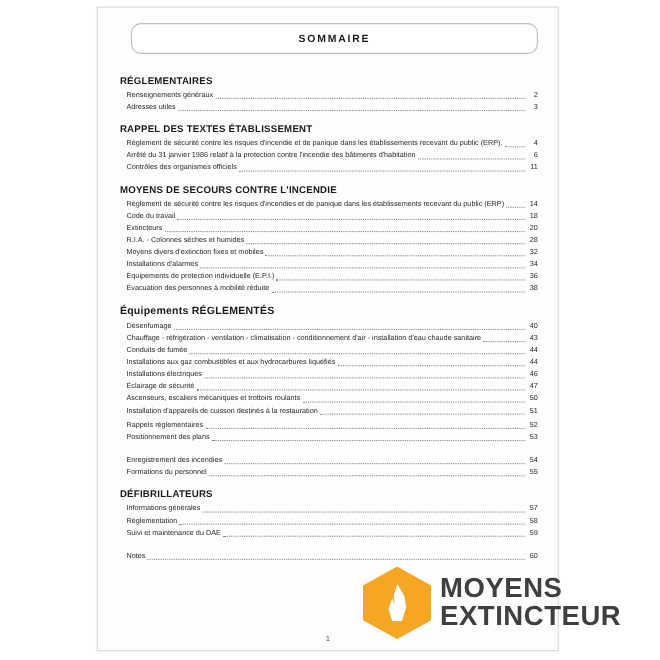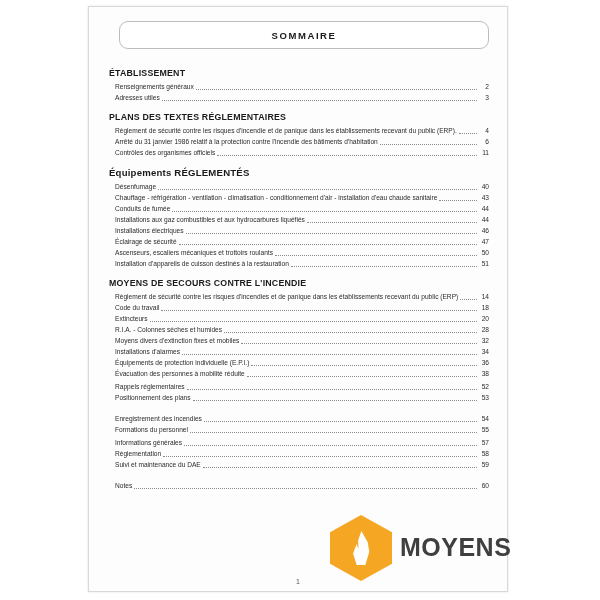--- a/index.html
+++ b/index.html
@@ -167,51 +167,94 @@
 <body>
 
 <div class="page">
   <div class="sheet">
     <div class="sheet-inner">
       <div class="title-box">
         <span class="title-text">SOMMAIRE</span>
       </div>
       <div class="toc">
           <div class="section">
-            <div class="section-heading">ÉTABLISSEMENT</div>
+            <div class="section-heading">RÉGLEMENTAIRES</div>
             <div class="entry">
               <span class="label">Renseignements généraux</span>
               <span class="dots"></span>
               <span class="pg">2</span>
             </div>
             <div class="entry">
               <span class="label">Adresses utiles</span>
               <span class="dots"></span>
               <span class="pg">3</span>
             </div>
           </div>
           <div class="section">
-            <div class="section-heading">PLANS DES TEXTES RÉGLEMENTAIRES</div>
+            <div class="section-heading">RAPPEL DES TEXTES ÉTABLISSEMENT</div>
             <div class="entry">
               <span class="label">Règlement de sécurité contre les risques d'incendie et de panique dans les établissements recevant du public (ERP).</span>
               <span class="dots"></span>
               <span class="pg">4</span>
             </div>
             <div class="entry">
               <span class="label">Arrêté du 31 janvier 1986 relatif à la protection contre l'incendie des bâtiments d'habitation</span>
               <span class="dots"></span>
               <span class="pg">6</span>
             </div>
             <div class="entry">
               <span class="label">Contrôles des organismes officiels</span>
               <span class="dots"></span>
               <span class="pg">11</span>
             </div>
           </div>
           <div class="section">
+            <div class="section-heading">MOYENS DE SECOURS CONTRE L'INCENDIE</div>
+            <div class="entry">
+              <span class="label">Règlement de sécurité contre les risques d'incendies et de panique dans les établissements recevant du public (ERP)</span>
+              <span class="dots"></span>
+              <span class="pg">14</span>
+            </div>
+            <div class="entry">
+              <span class="label">Code du travail</span>
+              <span class="dots"></span>
+              <span class="pg">18</span>
+            </div>
+            <div class="entry">
+              <span class="label">Extincteurs</span>
+              <span class="dots"></span>
+              <span class="pg">20</span>
+            </div>
+            <div class="entry">
+              <span class="label">R.I.A. - Colonnes sèches et humides</span>
+              <span class="dots"></span>
+              <span class="pg">28</span>
+            </div>
+            <div class="entry">
+              <span class="label">Moyens divers d'extinction fixes et mobiles</span>
+              <span class="dots"></span>
+              <span class="pg">32</span>
+            </div>
+            <div class="entry">
+              <span class="label">Installations d'alarmes</span>
+              <span class="dots"></span>
+              <span class="pg">34</span>
+            </div>
+            <div class="entry">
+              <span class="label">Équipements de protection individuelle (E.P.I.)</span>
+              <span class="dots"></span>
+              <span class="pg">36</span>
+            </div>
+            <div class="entry">
+              <span class="label">Évacuation des personnes à mobilité réduite</span>
+              <span class="dots"></span>
+              <span class="pg">38</span>
+            </div>
+          </div>
+          <div class="section">
             <div class="section-heading big">Équipements RÉGLEMENTÉS</div>
             <div class="entry">
               <span class="label">Désenfumage</span>
               <span class="dots"></span>
               <span class="pg">40</span>
             </div>
             <div class="entry">
               <span class="label">Chauffage - réfrigération - ventilation - climatisation - conditionnement d'air - installation d'eau chaude sanitaire</span>
               <span class="dots"></span>
               <span class="pg">43</span>
@@ -241,63 +284,20 @@
               <span class="dots"></span>
               <span class="pg">50</span>
             </div>
             <div class="entry">
               <span class="label">Installation d'appareils de cuisson destinés à la restauration</span>
               <span class="dots"></span>
               <span class="pg">51</span>
             </div>
           </div>
           <div class="section">
-            <div class="section-heading">MOYENS DE SECOURS CONTRE L'INCENDIE</div>
-            <div class="entry">
-              <span class="label">Règlement de sécurité contre les risques d'incendies et de panique dans les établissements recevant du public (ERP)</span>
-              <span class="dots"></span>
-              <span class="pg">14</span>
-            </div>
-            <div class="entry">
-              <span class="label">Code du travail</span>
-              <span class="dots"></span>
-              <span class="pg">18</span>
-            </div>
-            <div class="entry">
-              <span class="label">Extincteurs</span>
-              <span class="dots"></span>
-              <span class="pg">20</span>
-            </div>
-            <div class="entry">
-              <span class="label">R.I.A. - Colonnes sèches et humides</span>
-              <span class="dots"></span>
-              <span class="pg">28</span>
-            </div>
-            <div class="entry">
-              <span class="label">Moyens divers d'extinction fixes et mobiles</span>
-              <span class="dots"></span>
-              <span class="pg">32</span>
-            </div>
-            <div class="entry">
-              <span class="label">Installations d'alarmes</span>
-              <span class="dots"></span>
-              <span class="pg">34</span>
-            </div>
-            <div class="entry">
-              <span class="label">Équipements de protection individuelle (E.P.I.)</span>
-              <span class="dots"></span>
-              <span class="pg">36</span>
-            </div>
-            <div class="entry">
-              <span class="label">Évacuation des personnes à mobilité réduite</span>
-              <span class="dots"></span>
-              <span class="pg">38</span>
-            </div>
-          </div>
-          <div class="section">
             <div class="entry">
               <span class="label">Rappels réglementaires</span>
               <span class="dots"></span>
               <span class="pg">52</span>
             </div>
             <div class="entry">
               <span class="label">Positionnement des plans</span>
               <span class="dots"></span>
               <span class="pg">53</span>
             </div>
@@ -309,20 +309,21 @@
               <span class="dots"></span>
               <span class="pg">54</span>
             </div>
             <div class="entry">
               <span class="label">Formations du personnel</span>
               <span class="dots"></span>
               <span class="pg">55</span>
             </div>
           </div>
           <div class="section">
+            <div class="section-heading">DÉFIBRILLATEURS</div>
             <div class="entry">
               <span class="label">Informations générales</span>
               <span class="dots"></span>
               <span class="pg">57</span>
             </div>
             <div class="entry">
               <span class="label">Réglementation</span>
               <span class="dots"></span>
               <span class="pg">58</span>
             </div>
@@ -345,15 +346,16 @@
     <div class="page-number">1</div>
   </div>
 
   <div class="watermark">
     <div class="wm-mark">
       <div class="hexa"></div>
       <div class="flame"></div>
     </div>
     <div class="wm-text">
       <div class="l1">MOYENS</div>
+      <div class="l2">EXTINCTEUR</div>
     </div>
   </div>
 </div>
 
 </body></html>

